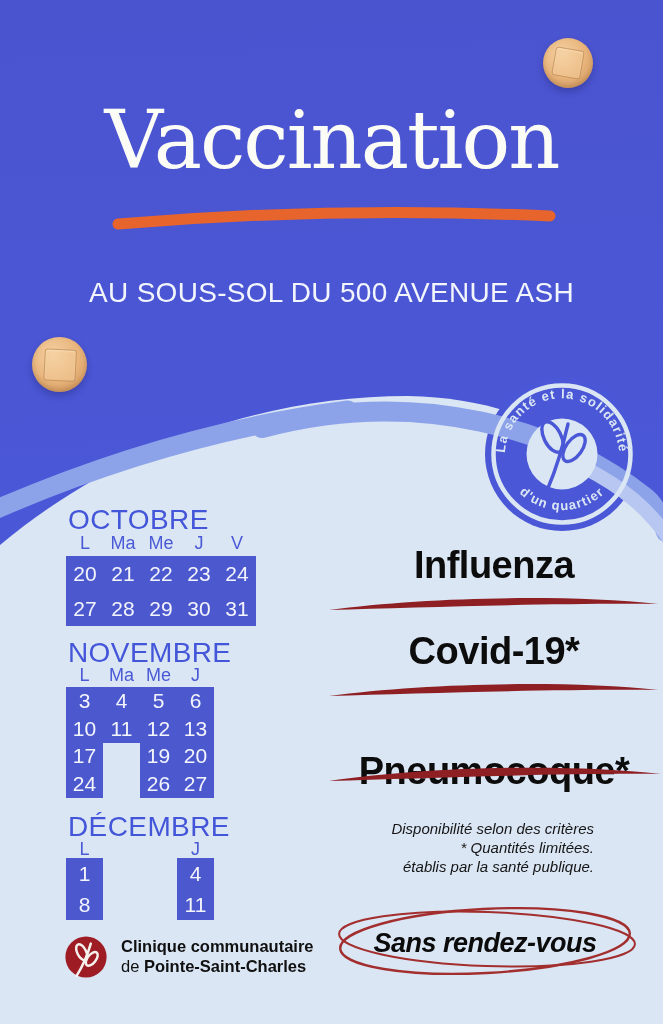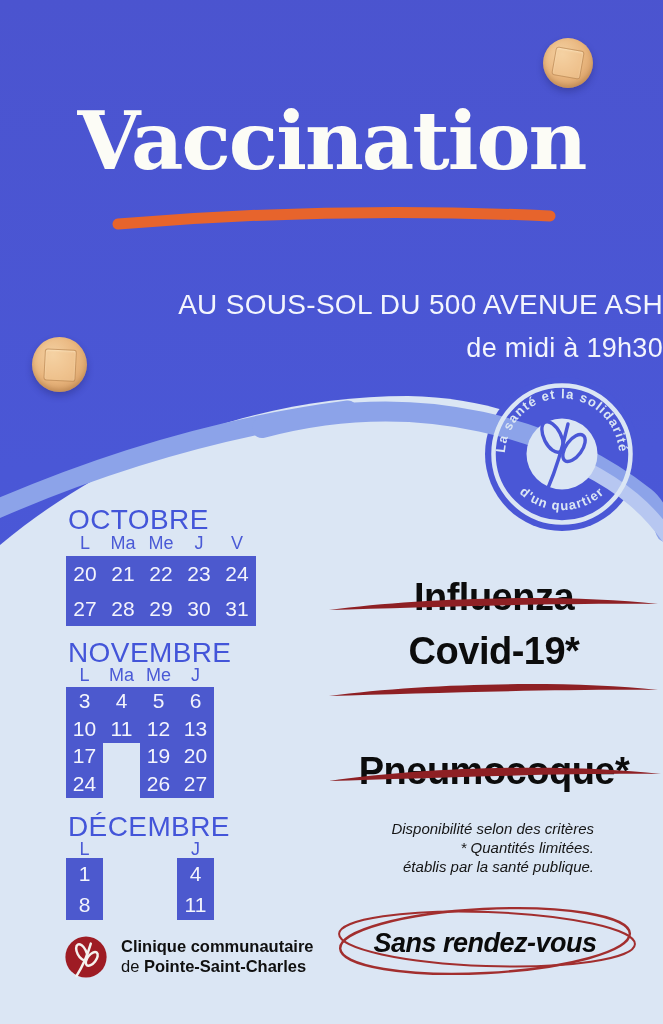--- a/index.html
+++ b/index.html
@@ -17,25 +17,25 @@
     box-shadow:0 4px 7px rgba(20,20,80,.28), inset 0 -3px 5px rgba(140,90,40,.35);}
   .bandage .pad{position:absolute;left:50%;top:50%;width:54%;height:54%;
     border-radius:3px;border:1.5px solid rgba(170,116,64,.55);
     background:rgba(248,216,170,.35);box-shadow:inset 0 1px 2px rgba(255,240,210,.55);}
   .b1{left:543px;top:38px;width:50px;height:50px}
   .b1 .pad{transform:translate(-50%,-50%) rotate(10deg)}
   .b2{left:32px;top:337px;width:55px;height:55px}
   .b2 .pad{transform:translate(-50%,-50%) rotate(3deg)}
 
   .title{position:absolute;left:0;top:100px;width:100%;text-align:center;
-    font-family:"DejaVu Serif",serif;font-weight:700;font-size:81px;line-height:1;
+    font-family:"DejaVu Serif",serif;font-weight:400;font-size:81px;line-height:1;
     color:#fcfcf6;letter-spacing:-2px;}
   .title-swoosh{position:absolute;left:108px;top:201px;}
-  .addr{position:absolute;left:0;top:279px;width:100%;text-align:right;
-    color:#f3f5fd;font-size:28px;font-weight:500;letter-spacing:.3px;line-height:1;margin-top:12px;}
+  .addr{position:absolute;left:0;top:279px;width:100%;text-align:center;
+    color:#f3f5fd;font-size:28px;font-weight:500;letter-spacing:.3px;line-height:1;}
   .addr .l2{margin-top:16px;font-size:27px;}
 
   .badge{position:absolute;left:482px;top:374px;}
 
   
   .cal-title{position:absolute;left:68px;font-size:28px;font-weight:500;
     color:#4355d9;letter-spacing:.4px;line-height:1;}
   .cal-head{position:absolute;left:66px;display:grid;color:#4a5ad6;
     font-weight:500;font-size:18px;line-height:1;}
   .cal-head span{text-align:center}
@@ -80,21 +80,20 @@
       <div class="pad"></div>
     </div>
 
   <div class="title">Vaccination</div>
   <svg class="title-swoosh" width="452" height="34" viewBox="0 0 452 34">
     <path d="M10,23 Q226,5 442,15" fill="none" stroke="#e7642c" stroke-width="11" stroke-linecap="round"></path>
   </svg>
 
   <div class="addr">
     <div>AU SOUS-SOL DU 500 AVENUE ASH</div>
-    <div class="l2">de midi à 19h30</div>
   </div>
 
   <svg class="badge" width="160" height="160" viewBox="0 0 160 160">
     <defs>
       <path id="arcTop" d="M26.5,101 A57,57 0 1 1 133.5,101"></path>
       <path id="arcBottom" d="M22,96 A62,62 0 0 0 138,96"></path>
     </defs>
     <circle cx="80" cy="80" r="68.5" fill="none" stroke="#dbe6f4" stroke-width="4.5"></circle>
     <circle cx="80" cy="80" r="35.5" fill="#dbe6f4"></circle>
     <g fill="none" stroke="#4a57d6" stroke-width="3.4" stroke-linecap="round">
@@ -168,21 +167,21 @@
     <div class="cell">1</div>
     <div class="cell gap"></div>
     <div class="cell gap"></div>
     <div class="cell">4</div>
     <div class="cell">8</div>
     <div class="cell gap"></div>
     <div class="cell gap"></div>
     <div class="cell">11</div>
   </div>
 
-  <div class="vax" style="top:578px">Influenza</div>
+  <div class="vax" style="top:546px">Influenza</div>
   <svg class="vswoosh" style="top:594px" width="338" height="20" viewBox="0 0 338 20">
     <path d="M4,16 C100,3 240,0 333,10 C240,9 100,13 4,16 Z" fill="#8e2024"></path>
   </svg>
   <div class="vax" style="top:632px">Covid-19*</div>
   <svg class="vswoosh" style="top:680px" width="338" height="20" viewBox="0 0 338 20">
     <path d="M4,16 C100,3 240,0 333,10 C240,9 100,13 4,16 Z" fill="#8e2024"></path>
   </svg>
   <div class="vax" style="top:752px">Pneumocoque*</div>
   <svg class="vswoosh" style="top:763px" width="338" height="22" viewBox="0 0 338 22">
     <path d="M4,18 C100,4 240,0 336,11 C240,10 100,15 4,18 Z" fill="#8e2024"></path>

